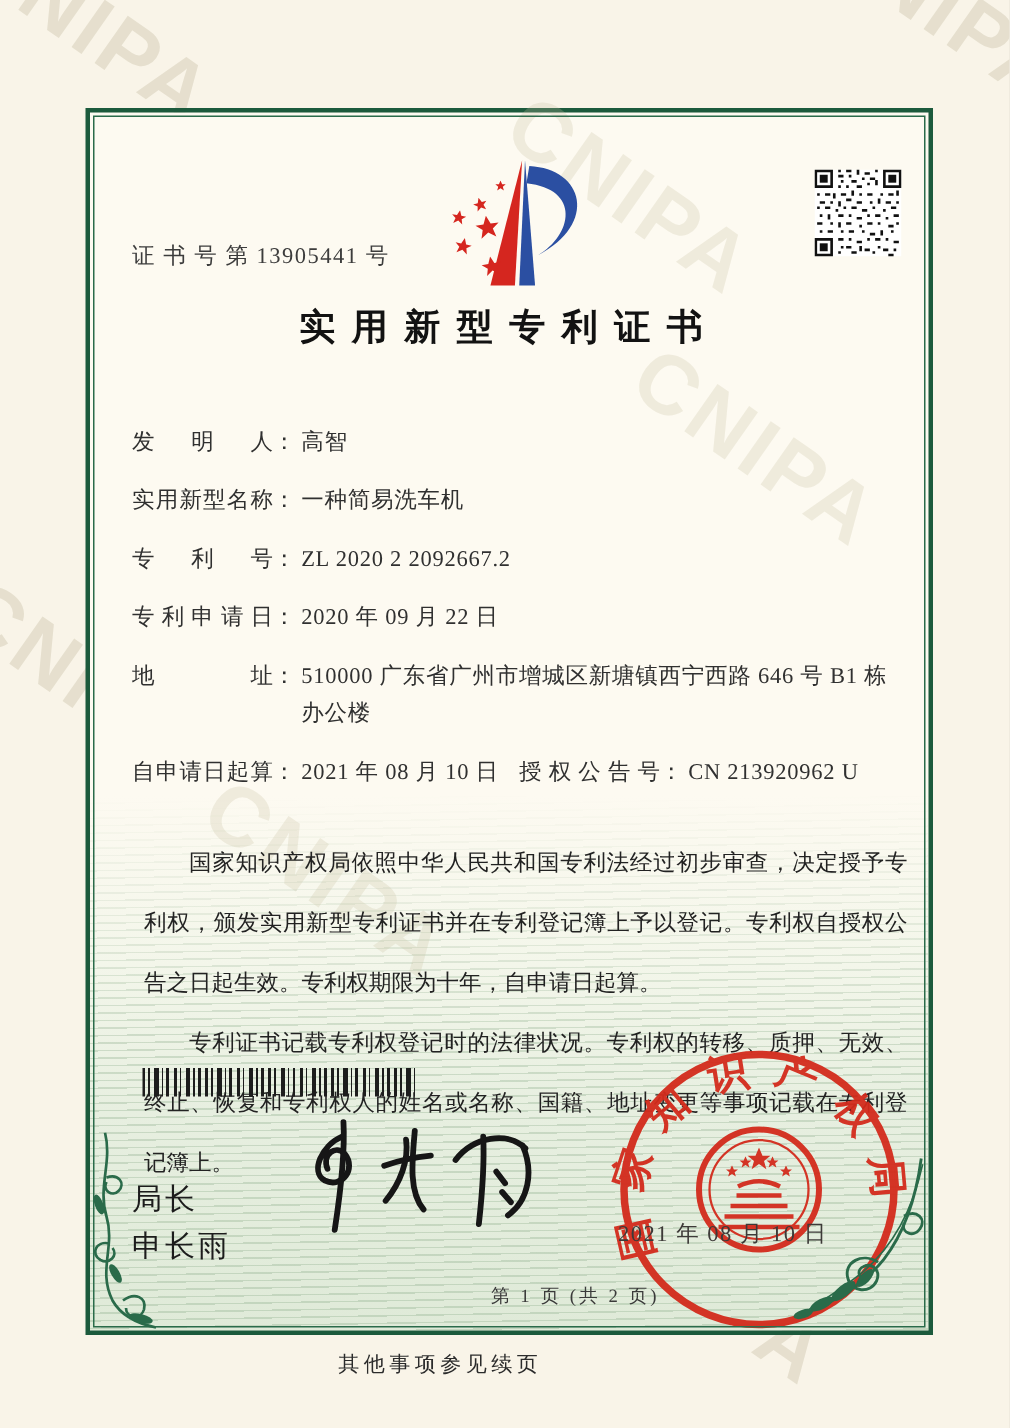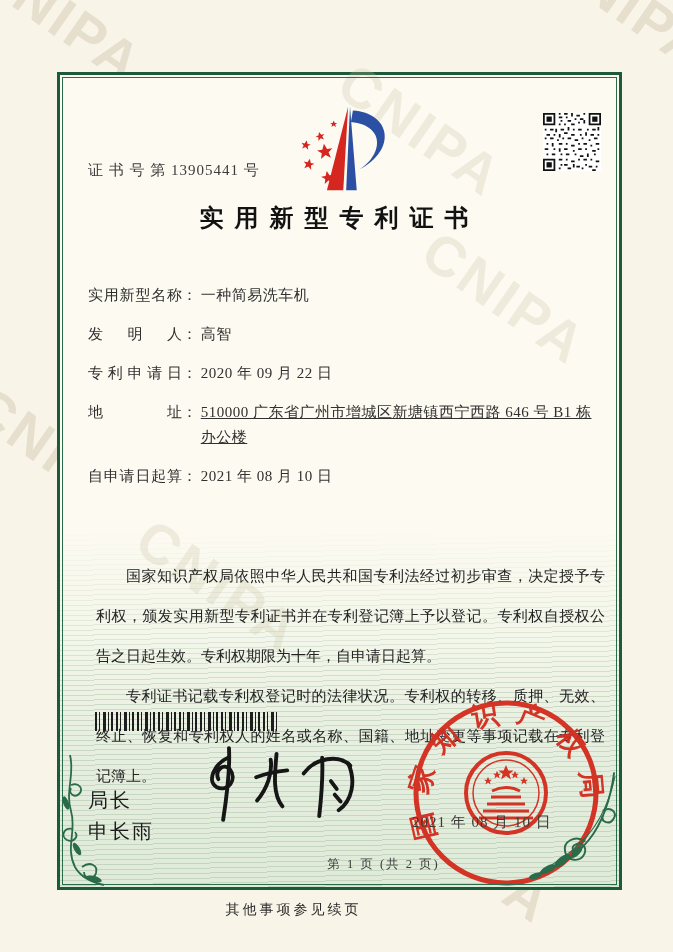--- a/index.html
+++ b/index.html
@@ -36,21 +36,21 @@
   .logo{left:237px; top:26px; width:106px; height:96px;}
   .qr{left:483px; top:38px; width:58px; height:58px;}
   .title{left:0; top:127px; width:559px; text-align:center;
     font-size:24px; font-weight:bold; letter-spacing:11px; color:#121212;}
   
   .fields{left:28px; top:208px; width:510px; font-size:15px; color:#303030;}
   .frow{position:relative; margin-bottom:14px; line-height:25px;}
   .flabel{display:inline-block; width:94px; text-align:justify; text-align-last:justify; vertical-align:top;}
   .fcolon{vertical-align:top;}
   .fvalue{vertical-align:top; letter-spacing:.5px;}
-  .fvalue-wide{display:inline-block; width:396px;text-decoration:underline;}
+  .fvalue-wide{display:inline-block; width:396px;}
   .second-field{position:absolute; left:258px; top:0; white-space:nowrap;}
   
   .paras{left:12px; top:481px; width:509px; font-size:15px; line-height:40px;
     color:#222; text-align:justify;margin-left:24px;}
   .paras p{margin:0; text-indent:2em;}
   
   .barcode{left:35px; top:637px; width:182px; height:19px;
     background:repeating-linear-gradient(90deg,
       #1d1d1d 0 2px, transparent 2px 4px, #1d1d1d 4px 5px, transparent 5px 8px,
       #1d1d1d 8px 11px, transparent 11px 13px, #1d1d1d 13px 14px, transparent 14px 16px,
@@ -133,38 +133,46 @@
                  M27,26h1v1h-1z M30,27h2v1h-2z M10,29h1v1h-1z M12,29h2v1h-2z M17,29h1v2h-1z
                  M19,30h2v1h-2z M24,29h1v1h-1z M26,30h2v1h-2z M30,30h1v1h-1z
                  M9,31h1v1h-1z M14,31h2v1h-2z M22,31h1v1h-1z M28,32h2v1h-2z"></path>
       </g>
     </svg>
 
     <div class="content title">实用新型专利证书</div>
 
     <div class="content fields">
       <div class="frow">
+        <span class="flabel">发明人</span><span class="fcolon">：</span>
+        <span class="fvalue">高智</span>
+      </div>
+      <div class="frow">
         <span class="flabel">实用新型名称</span><span class="fcolon">：</span>
         <span class="fvalue">一种简易洗车机</span>
       </div>
       <div class="frow">
-        <span class="flabel">发明人</span><span class="fcolon">：</span>
-        <span class="fvalue">高智</span>
+        <span class="flabel">专利号</span><span class="fcolon">：</span>
+        <span class="fvalue">ZL 2020 2 2092667.2</span>
       </div>
       <div class="frow">
         <span class="flabel">专利申请日</span><span class="fcolon">：</span>
         <span class="fvalue">2020 年 09 月 22 日</span>
       </div>
       <div class="frow">
         <span class="flabel">地址</span><span class="fcolon">：</span>
         <span class="fvalue fvalue-wide">510000 广东省广州市增城区新塘镇西宁西路 646 号 B1 栋办公楼</span>
       </div>
       <div class="frow">
         <span class="flabel">自申请日起算</span><span class="fcolon">：</span>
         <span class="fvalue">2021 年 08 月 10 日</span>
+        <span class="second-field">
+          <span class="flabel">授权公告号</span><span class="fcolon">：</span>
+          <span class="fvalue">CN 213920962 U</span>
+        </span>
       </div>
     </div>
 
     <div class="content paras">
       <p>国家知识产权局依照中华人民共和国专利法经过初步审查，决定授予专利权，颁发实用新型专利证书并在专利登记簿上予以登记。专利权自授权公告之日起生效。专利权期限为十年，自申请日起算。</p>
       <p>专利证书记载专利权登记时的法律状况。专利权的转移、质押、无效、终止、恢复和专利权人的姓名或名称、国籍、地址变更等事项记载在专利登记簿上。</p>
     </div>
 
     <div class="content barcode"></div>
 

